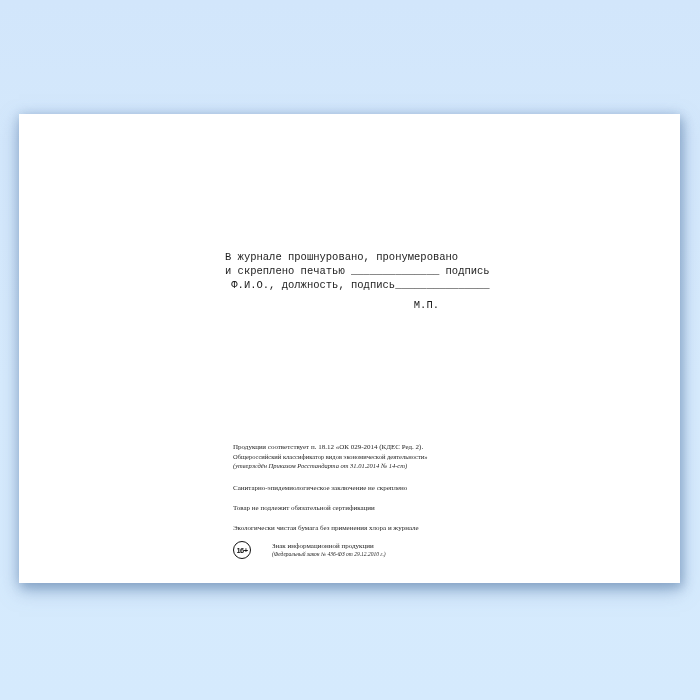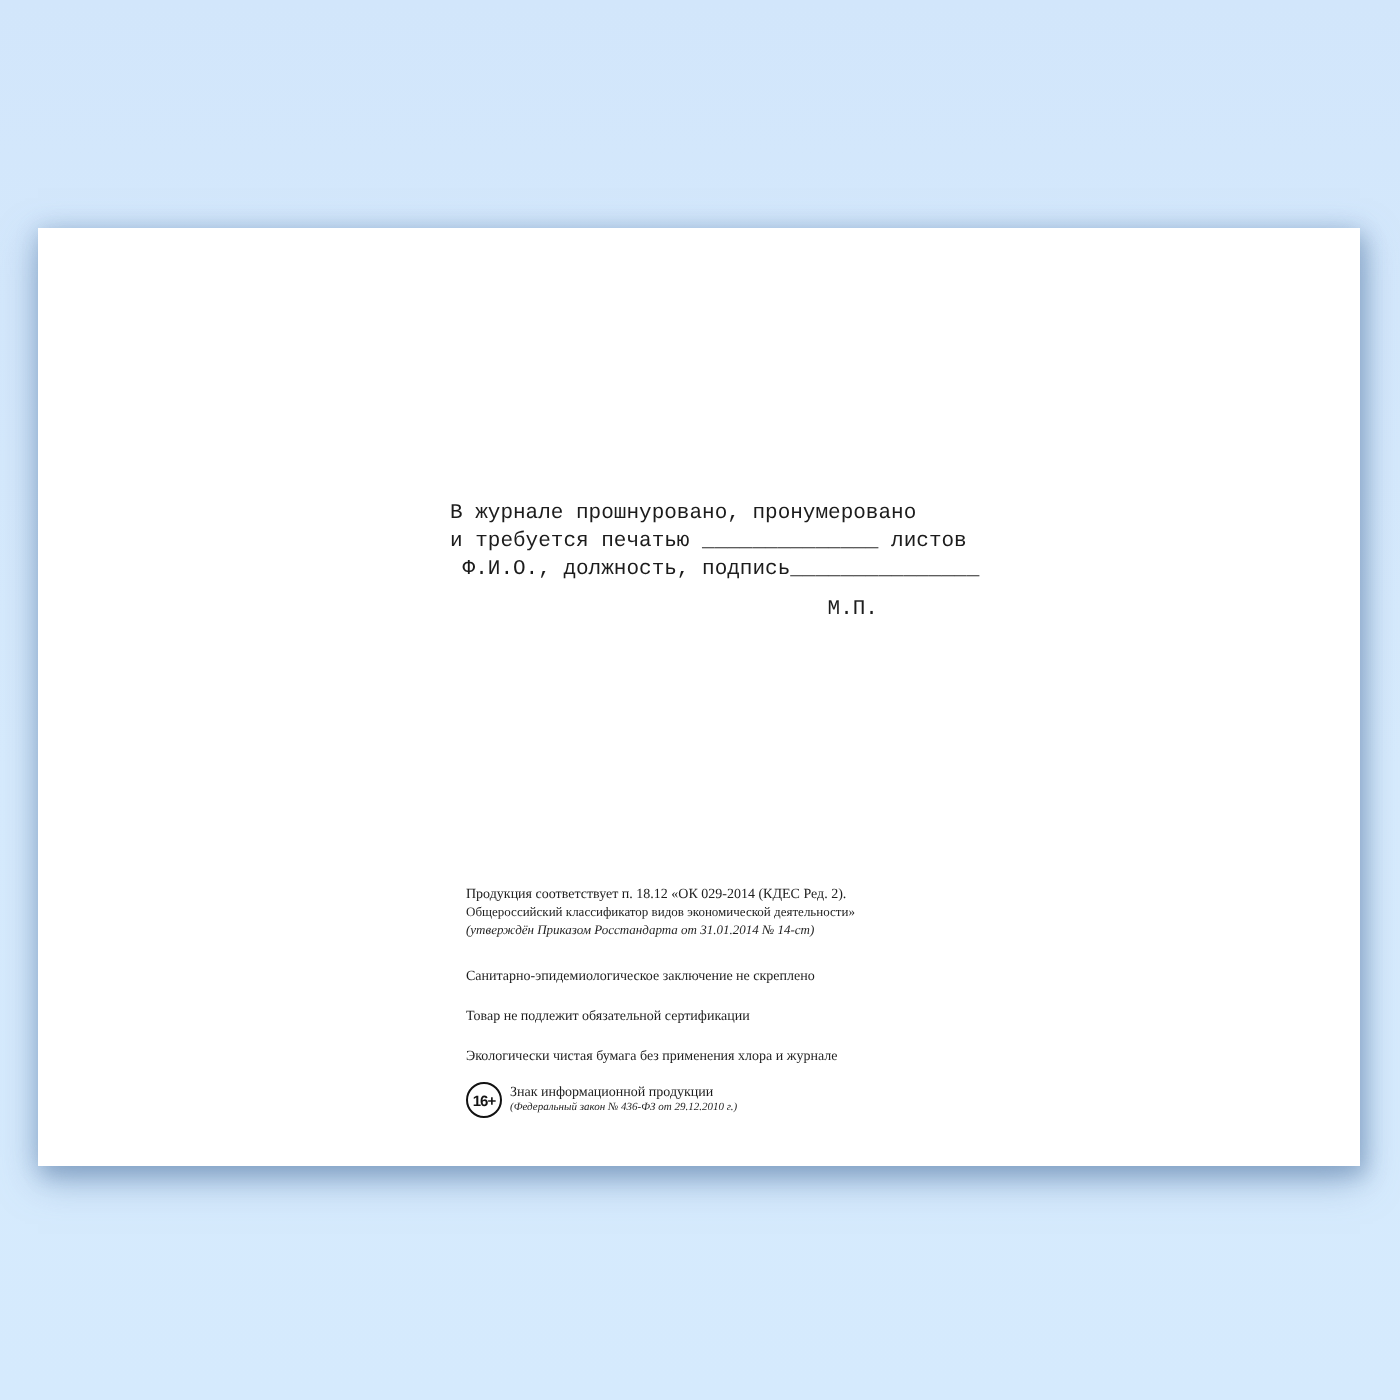--- a/index.html
+++ b/index.html
@@ -56,21 +56,21 @@
   }
   .info-block p { margin: 0; }
   .c-line1 { font-size: 7px;   line-height: 9px; }
   .c-line2 { font-size: 6.5px; line-height: 9px; }
   .c-line3 { font-size: 6.5px; line-height: 9px; font-style: italic; }
   .note    { font-size: 7px;   line-height: 8px; margin-top: 12px !important; }
   .note-first { margin-top: 14px !important; }
   .age-row {
     display: flex;
     align-items: flex-start;
-    gap: 4px;
+    gap: 21px;
     margin-top: 9px;
   }
   .age-badge {
     flex: 0 0 auto;
     width: 16px;
     height: 16px;
     border: 1.7px solid #121212;
     border-radius: 50%;
     display: flex;
     align-items: center;
@@ -86,21 +86,21 @@
   .age-law   { font-size: 5.5px; line-height: 7px; font-style: italic; margin-top: 1px !important; }
 </style>
 </head>
 <body>
 
 <div class="scene">
   <div class="page">
 
     <div class="stamp-block">
       <p>В журнале прошнуровано, пронумеровано</p>
-      <p>и требуется печатью ______________ листов</p>
+      <p>и скреплено печатью ______________ подпись</p>
       <p> Ф.И.О., должность, подпись_______________</p>
       <p class="seal-line">М.П.</p>
     </div>
 
     <div class="info-block">
       <p class="c-line1">Продукция соответствует п. 18.12 «ОК 029-2014 (КДЕС Ред. 2).</p>
       <p class="c-line2">Общероссийский классификатор видов экономической деятельности»</p>
       <p class="c-line3">(утверждён Приказом Росстандарта от 31.01.2014 № 14-ст)</p>
 
       <p class="note note-first">Санитарно-эпидемиологическое заключение не скреплено</p>

